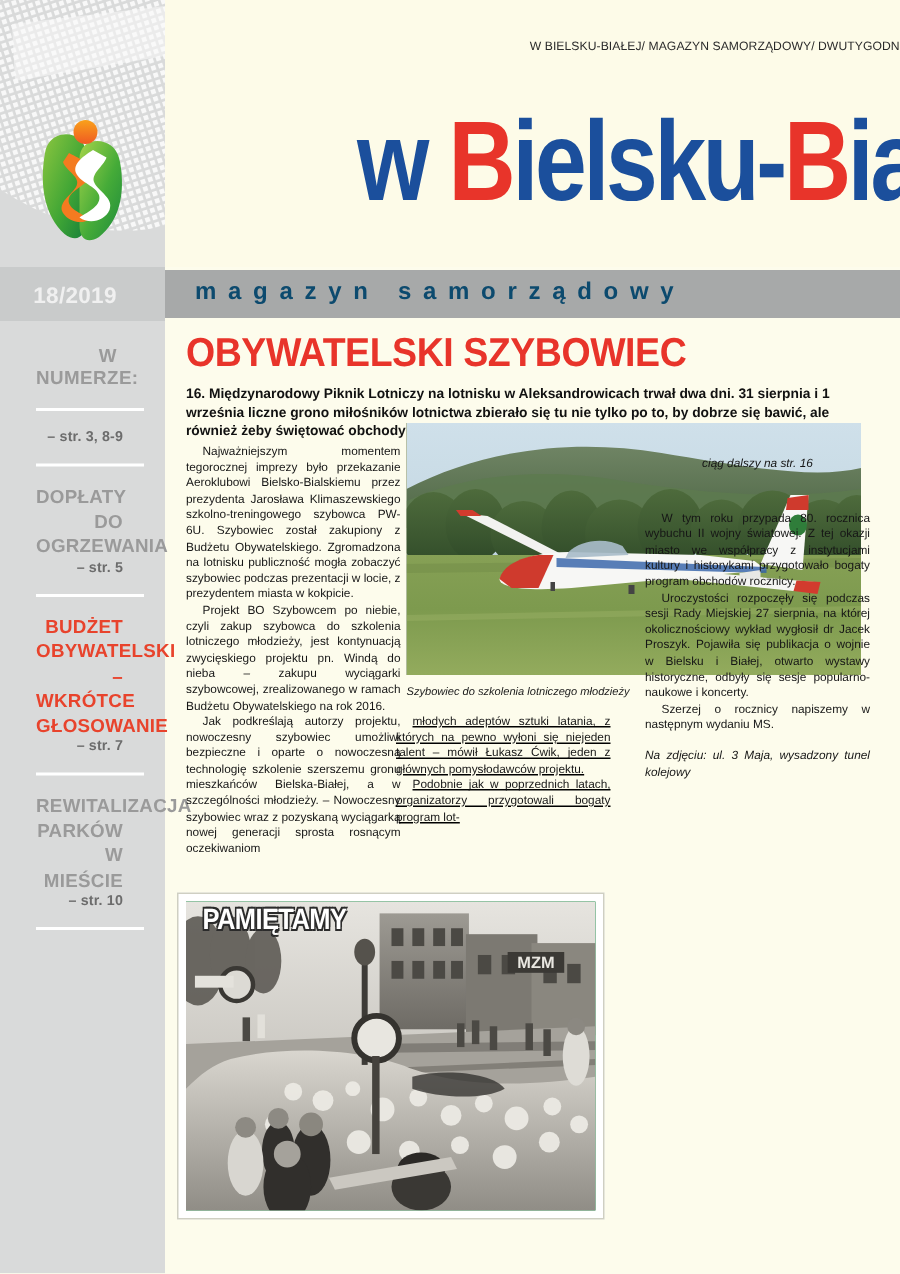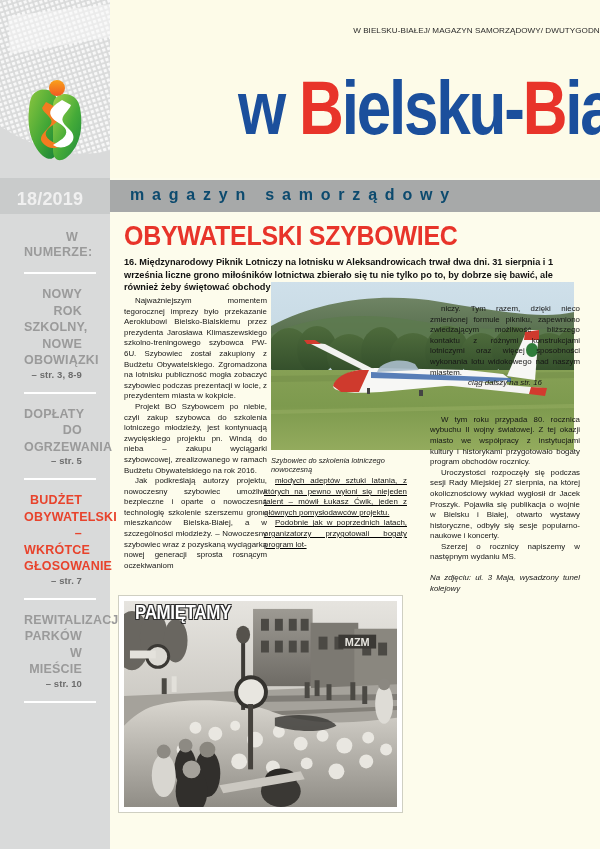--- a/index.html
+++ b/index.html
@@ -20,21 +20,21 @@
   .side-logo-zone{position:absolute;left:0;top:0;width:110px;height:178px;overflow:hidden;}
   .hatch{position:absolute;left:-10px;top:-4px;width:135px;height:180px;opacity:.85;}
   .logo{position:absolute;left:24px;top:72px;width:62px;height:92px;}
 
   .issue-strip{
     position:absolute;left:0;top:178px;width:110px;height:36px;
     background:#c9cbcb;
   }
   .issue-num{
     position:absolute;left:0;top:189px;width:100px;text-align:center;
-    font-size:18px;font-weight:bold;color:#f0f0f0;letter-spacing:.2px;
+    font-size:15px;font-weight:bold;color:#f0f0f0;letter-spacing:.2px;
   }
 
   .side-list{position:absolute;left:0;top:230px;width:88px;text-align:right;}
   .side-head{
     font-size:12.5px;font-weight:bold;color:#9a9a9a;letter-spacing:.3px;
     padding:0 10px 0 24px;line-height:15px;
   }
   .side-rule{height:2px;background:#ffffff;margin:12px 8px 12px 24px;width:72px;}
   .side-item{padding:0 6px 0 24px;}
   .side-title{
@@ -164,21 +164,20 @@
     </div>
 
     <div class="issue-strip"></div>
     <div class="issue-num">18/2019</div>
 
     <div class="side-list">
       <div class="side-head">W NUMERZE:</div>
       <div class="side-rule"></div>
 
       <div class="side-item">
-        <div class="side-title">NOWY ROK SZKOLNY, NOWE OBOWIĄZKI</div>
         <div class="side-page">– str. 3, 8-9</div>
       </div>
       <div class="side-rule"></div>
 
       <div class="side-item">
         <div class="side-title">DOPŁATY DO OGRZEWANIA</div>
         <div class="side-page">– str. 5</div>
       </div>
       <div class="side-rule"></div>
 
@@ -260,36 +259,35 @@
           <path d="M108 86 C116 78 132 76 144 82 L148 88 L106 90 Z" fill="#a8bcc9" opacity=".92"></path>
           <path d="M236 94 L256 48 L268 48 L264 98 Z" fill="#f7f7f5"></path>
           <path d="M254 50 L268 48 L268 58 L253 58 Z" fill="#cf3a2d"></path>
           <ellipse cx="261" cy="68" rx="6" ry="7" fill="#2f7d3a"></ellipse>
           <path d="M222 100 L236 98 L236 104 L222 104 Z" fill="#e8e8e5"></path>
           <rect x="148" y="108" width="4" height="6" fill="#444"></rect>
           <rect x="96" y="106" width="3" height="6" fill="#444"></rect>
         </g>
       </svg>
     </div>
-    <div class="cap">Szybowiec do szkolenia lotniczego nowoczesną</div>
+    <div class="cap">Szybowiec do szkolenia lotniczego młodzieży</div>
 
     <div class="cols">
       <div class="col c1">
         <p class="body">Najważniejszym momentem tegorocznej imprezy było przekazanie Aeroklubowi Bielsko-Bialskiemu przez prezydenta Jarosława Klimaszewskiego szkolno-treningowego szybowca PW-6U. Szybowiec został zakupiony z Budżetu Obywatelskiego. Zgromadzona na lotnisku publiczność mogła zobaczyć szybowiec podczas prezentacji w locie, z prezydentem miasta w kokpicie.</p>
         <p class="body">Projekt BO Szybowcem po niebie, czyli zakup szybowca do szkolenia lotniczego młodzieży, jest kontynuacją zwycięskiego projektu pn. Windą do nieba – zakupu wyciągarki szybowcowej, zrealizowanego w ramach Budżetu Obywatelskiego na rok 2016.</p>
         <p class="body">Jak podkreślają autorzy projektu, nowoczesny szybowiec umożliwi bezpieczne i oparte o nowoczesną technologię szkolenie szerszemu gronu mieszkańców Bielska-Białej, a w szczególności młodzieży. – Nowoczesny szybowiec wraz z pozyskaną wyciągarką nowej generacji sprosta rosnącym oczekiwaniom</p>
       </div>
 
       <div class="col c2" style="top:180px;">
         <p class="body">młodych adeptów sztuki latania, z których na pewno wyłoni się niejeden talent – mówił Łukasz Ćwik, jeden z głównych pomysłodawców projektu.</p>
         <p class="body">Podobnie jak w poprzednich latach, organizatorzy przygotowali bogaty program lot-</p>
       </div>
 
       <div class="col c3" style="top:8px;">
-        <p class="body">niczy. Tym razem, dzięki nieco zmienionej formule pikniku, zapewniono zwiedzającym możliwość bliższego kontaktu z różnymi konstrukcjami lotniczymi oraz więcej sposobności wykonania lotu widokowego nad naszym miastem.</p>
         <p class="body" style="text-indent:0">
             <span class="contin">ciąg dalszy na str. 16</span>
           </p>
 
         <div style="height:26px"></div>
         <p class="body">W tym roku przypada 80. rocznica wybuchu II wojny światowej. Z tej okazji miasto we współpracy z instytucjami kultury i historykami przygotowało bogaty program obchodów rocznicy.</p>
         <p class="body">Uroczystości rozpoczęły się podczas sesji Rady Miejskiej 27 sierpnia, na której okolicznościowy wykład wygłosił dr Jacek Proszyk. Pojawiła się publikacja o wojnie w Bielsku i Białej, otwarto wystawy historyczne, odbyły się sesje popularno-naukowe i koncerty.</p>
         <p class="body">Szerzej o rocznicy napiszemy w następnym wydaniu MS.</p>
         <p class="body" style="text-indent:0;font-style:italic;margin-top:10px;">Na zdjęciu: ul. 3 Maja, wysadzony tunel kolejowy</p>
       </div>

